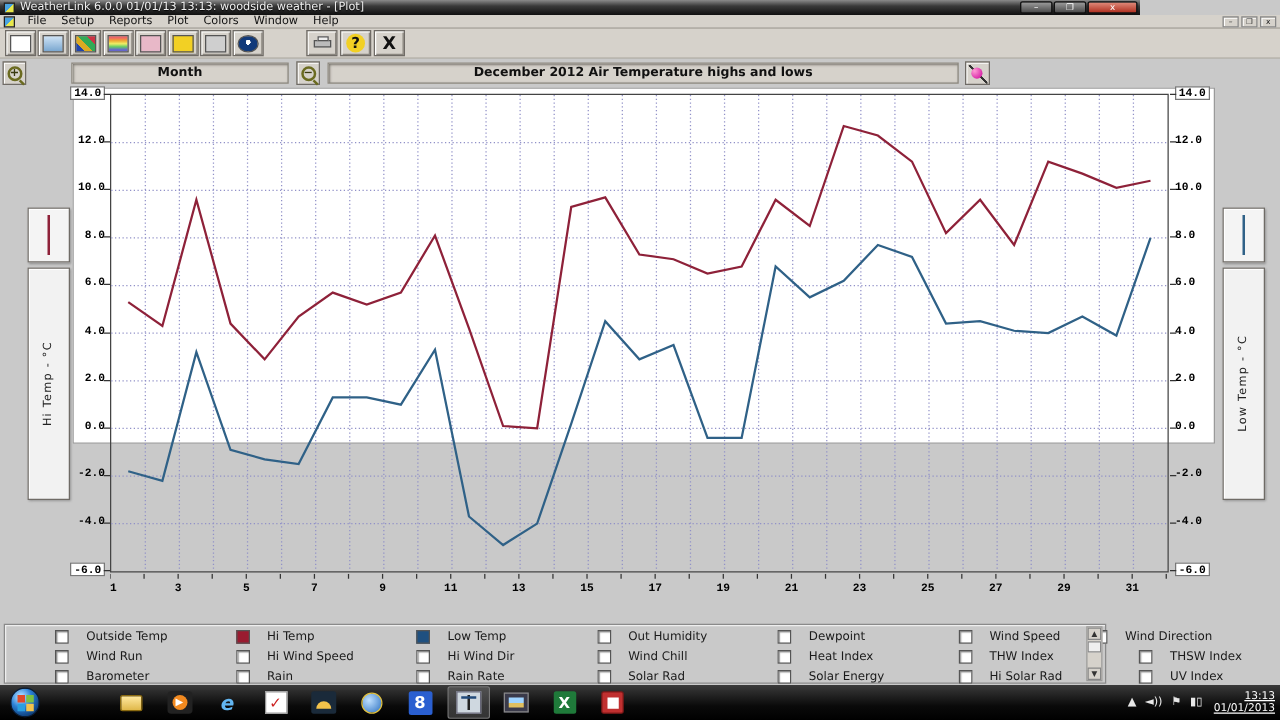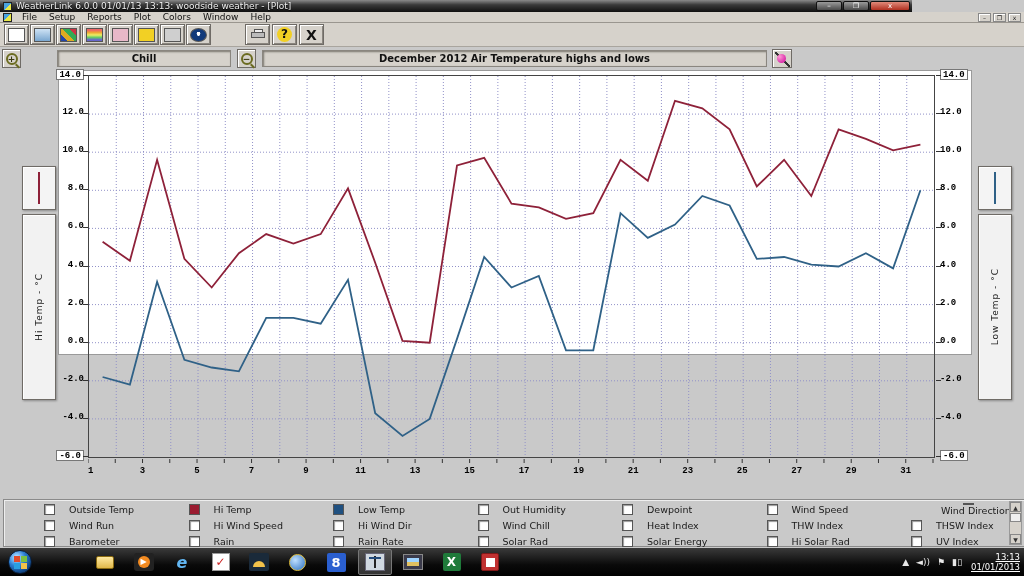--- a/index.html
+++ b/index.html
@@ -79,21 +79,21 @@
   .padlock { position:absolute; left:5px; top:6px; width:8px; height:6px; background:#d8c832; border:1px solid #5a5210; }
   .padlock::before { content:""; position:absolute; left:-2px; top:-5px; width:6px; height:5px;
     border:1px solid #5a5210; border-bottom:none; border-radius:3px 3px 0 0; }
   .scrolltrack { position:absolute; left:90px; top:2px; width:845px; height:15px; background:#bdbdbd;
     border:1px solid #8a8a8a; box-shadow:inset 1px 1px 2px #9a9a9a; }
   .scrollthumb { position:absolute; left:203px; top:0px; width:434px; height:13px; background:#f2f2f2;
     border:1px solid #8a8a8a; box-shadow:inset 1px 1px 0 #fff; text-align:center;
     font-size:9px; font-weight:bold; line-height:13px; color:#111; }
 
   
-  .legend { position:absolute; left:3px; top:499px; width:1022px; height:48px; background:#c9c9c9;
+  .legend { position:absolute; left:3px; top:499px; width:882px; height:48px; background:#c9c9c9;
     border:1px solid #8a8a8a; box-shadow:inset 1px 1px 0 #eee; }
   .leg-item { position:absolute; height:12px; display:flex; align-items:center; }
   .leg-box { width:11px; height:11px; background:#fff; border:1px solid #555;
     box-shadow:inset 1px 1px 1px #999; }
   .leg-box.filled { box-shadow:none; }
   .leg-label { font-size:9.5px; color:#1a1a1a; margin-left:14px; white-space:nowrap; }
   .leg-scroll { position:absolute; right:2px; top:1px; width:13px; height:44px; background:#d6d2cb; border:1px solid #999; }
   .leg-scroll .a { position:absolute; left:0; width:11px; height:10px; background:#d6d2cb; border:1px solid #888;
     font-size:6px; text-align:center; line-height:9px; color:#333; }
   .leg-scroll .thumb { position:absolute; left:0; top:11px; width:11px; height:9px; background:#efefef; border:1px solid #888; }
@@ -190,21 +190,21 @@
     </div>
     <div class="tbtn" style="left:299px;">
       <div style="font-size:14px;font-weight:bold;color:#111;">X</div>
     </div>
   </div>
 
   <div class="controlrow">
     <div class="magbtn" style="left:2px;">
       <div class="mag">+</div>
     </div>
-    <div class="sunkbox" style="left:57px;width:174px;">Chill</div>
+    <div class="sunkbox" style="left:57px;width:174px;">Month</div>
     <div class="magbtn" style="left:237px;">
       <div class="mag">−</div>
     </div>
     <div class="sunkbox" style="left:262px;width:505px;">December 2012 Air Temperature highs and lows</div>
     <div class="colorsbtn">
       <div class="arr"></div>
       <div class="ball"></div>
     </div>
   </div>
 
@@ -390,21 +390,21 @@
           <div class="leg-label">Out Humidity</div>
         </div>
         <div class="leg-item" style="left: 618px; top: 3px;">
           <div class="leg-box"></div>
           <div class="leg-label">Dewpoint</div>
         </div>
         <div class="leg-item" style="left: 762.5px; top: 3px;">
           <div class="leg-box"></div>
           <div class="leg-label">Wind Speed</div>
         </div>
-        <div class="leg-item" style="left: 923px; top: 3px; flex-direction: column;">
+        <div class="leg-item" style="left: 871px; top: 3px;">
           <div class="leg-box"></div>
           <div class="leg-label">Wind Direction</div>
         </div>
         <div class="leg-item" style="left: 40px; top: 19px;">
           <div class="leg-box"></div>
           <div class="leg-label">Wind Run</div>
         </div>
         <div class="leg-item" style="left: 184.5px; top: 19px;">
           <div class="leg-box"></div>
           <div class="leg-label">Hi Wind Speed</div>

